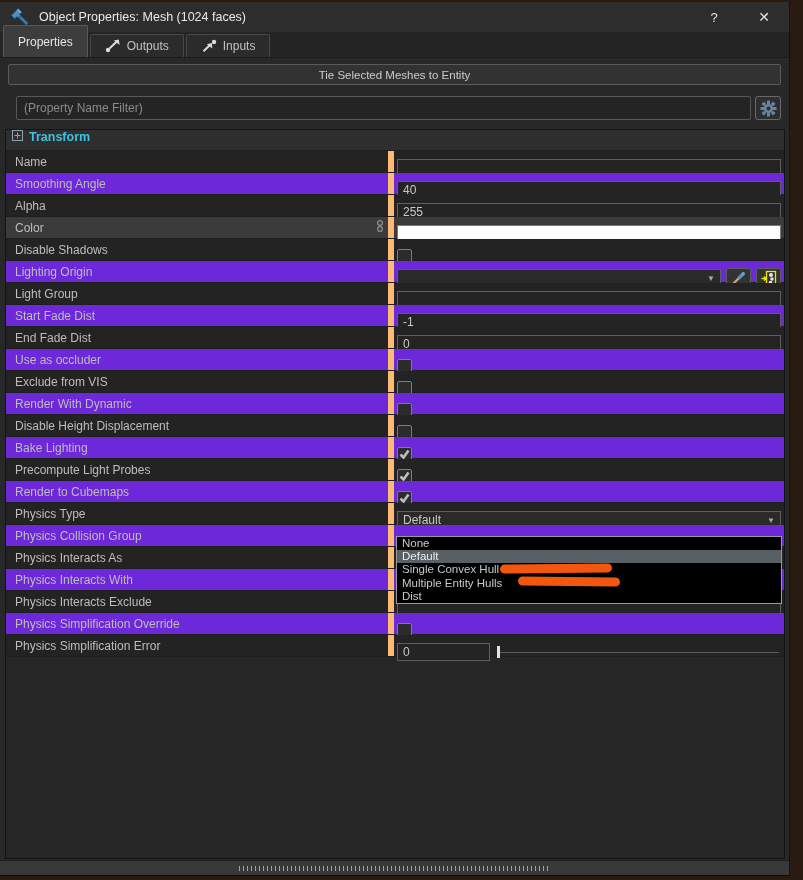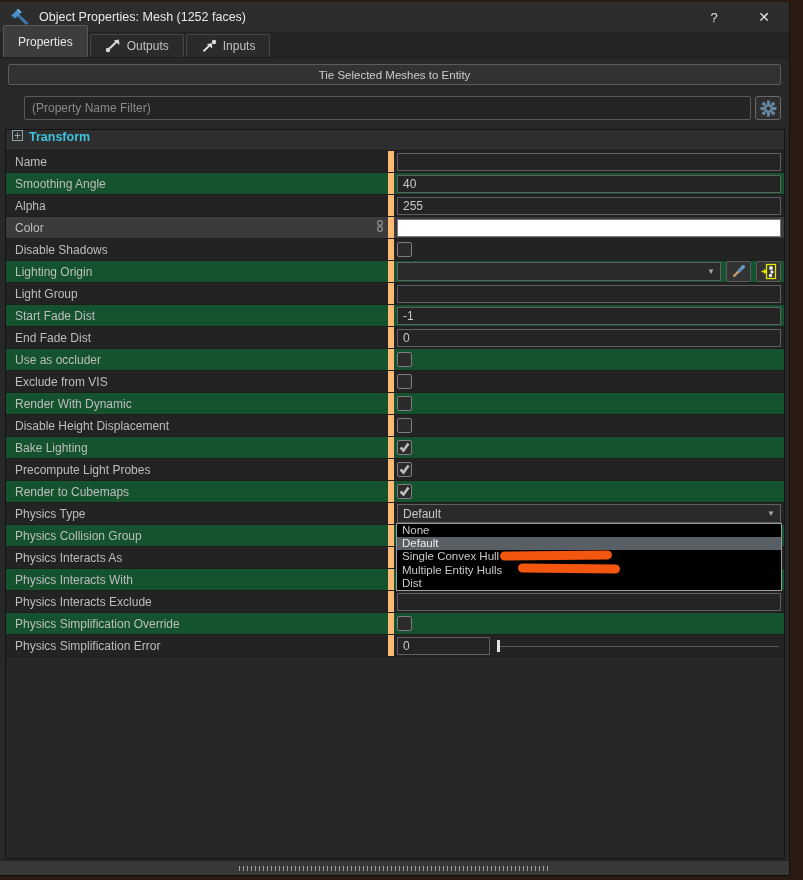--- a/index.html
+++ b/index.html
@@ -26,40 +26,40 @@
   .tab{ height:23px; display:flex; align-items:center; gap:6px; padding:0 14px; margin-right:2px;
     background:#2b2b2b; border:1px solid #474747; border-bottom:none; border-radius:2px 2px 0 0;
     color:#c2c2c2; font-size:12px;}
   .tab.active{ background:#3d3d3d; color:#e6e6e6; height:32px; border-color:#5a5a5a;}
   .tab svg{ flex:none;}
   
   .tie-wrap{ padding:6px 8px 2px 8px; flex:none;}
   .tie-btn{ width:100%; height:21px; background:#323232; border:1px solid #5b5b5b; border-radius:2px;
     color:#cccccc; font-size:11.5px; font-family:"Liberation Sans",sans-serif; cursor:default;}
   
-  .filter-row{ display:flex; gap:4px; padding:9px 8px 0 24px; flex:none;}
+  .filter-row{ display:flex; gap:4px; padding:9px 8px 0 16px; flex:none;}
   .filter-input{ flex:1; height:24px; background:#242424; border:1px solid #585858; border-radius:2px;
     color:#c8c8c8; font-size:12px; padding:0 7px; font-family:"Liberation Sans",sans-serif;}
   .filter-input::placeholder{ color:#8a8a8a; opacity:1;}
   .gear-btn{ width:26px; height:24px; background:#2e2e2e; border:1px solid #6a6a6a; border-radius:3px;
     display:flex; align-items:center; justify-content:center; padding:0;}
   
   .grid{ margin:9px 5px 0 5px; width:780px; height:730px; background:#262626;
     border:1px solid #141414; overflow:hidden; position:relative; flex:none;}
   .sect{ height:21px; background:#2e2e2e; display:flex; gap:6px; padding-left:6px;
     border-bottom:1px solid #1d1d1d;}
   .sect .stitle{ color:#3cc3de; font-size:12.5px; font-weight:bold;}
   .prow{ height:22px; display:flex; border-bottom:1px solid #1e1e1e; position:relative;}
   .prow.dark{ background:#232323;}
-  .prow.mid{ background:#14532d;}
+  .prow.mid{ background:#6d28d9;}
   .prow.sel{ background:#3b3b3b;}
   .lcell{ width:388px; flex:none; display:flex; align-items:center; padding-left:9px; padding-right:4px;
     border-right:6px solid #fdba74; color:#bdbdbd; font-size:12px;}
   .lcell .spacer{ flex:1;}
-  .vcell{ flex:1; display:flex; align-items:center; padding:0 3px; gap:5px; position:relative;}
+  .vcell{ flex:1; display:flex; align-items:center; padding:0 3px; gap:5px; position:relative;margin-top:13px;}
   .tinput{ width:100%; height:18px; background:#242424; border:1px solid #5f5f5f; color:#c8c8c8;
     font-size:12px; padding:0 5px; font-family:"Liberation Sans",sans-serif;}
   .tinput.small{ width:93px; flex:none;}
   .swatch{ width:100%; height:18px; border:1px solid #777;}
   .cb{ width:15px; height:15px; background:#2b2b2b; border:1px solid #7d7d7d; border-radius:2px;
     display:flex; align-items:center; justify-content:center;}
   .combo{ flex:1; height:19px; background:#2a2a2a; border:1px solid #5f5f5f; display:flex;
     align-items:center; padding:0 5px; color:#c8c8c8; font-size:12px;}
   .combo .cval{ flex:1;}
   .combo .arr{ color:#a8a8a8; font-size:8px;}
@@ -87,21 +87,21 @@
 <body>
 
 <div class="window">
 
   <div class="titlebar">
     <svg class="appicon" viewBox="0 0 20 20">
       <path d="M1.5 8.5 L8 1.8 L11.5 5.2 L9.2 7.3 L10.7 8.8 L8.6 10.8 L7.2 9.4 L4.8 11.6 Z" fill="#4a8fc7" stroke="#2b5f8e" stroke-width="0.7"></path>
       <path d="M8 1.8 L11.5 5.2 L10.4 6.2 L7 2.8 Z" fill="#7db4e0"></path>
       <path d="M9.0 10.9 L11.0 8.9 L18.3 16.0 L16.3 18.1 Z" fill="#3c7ab0" stroke="#255a85" stroke-width="0.6"></path>
     </svg>
-    <span class="title">Object Properties: Mesh (1252 faces)</span>
+    <span class="title">Object Properties: Mesh (1024 faces)</span>
     <span class="tb-btn help">?</span>
     <span class="tb-btn close">✕</span>
   </div>
 
   <div class="tabbar" id="tabbar">
       <div class="tab active">
         <span>Properties</span>
       </div>
       <div class="tab">
         <svg width="16" height="14" viewBox="0 0 16 14">

